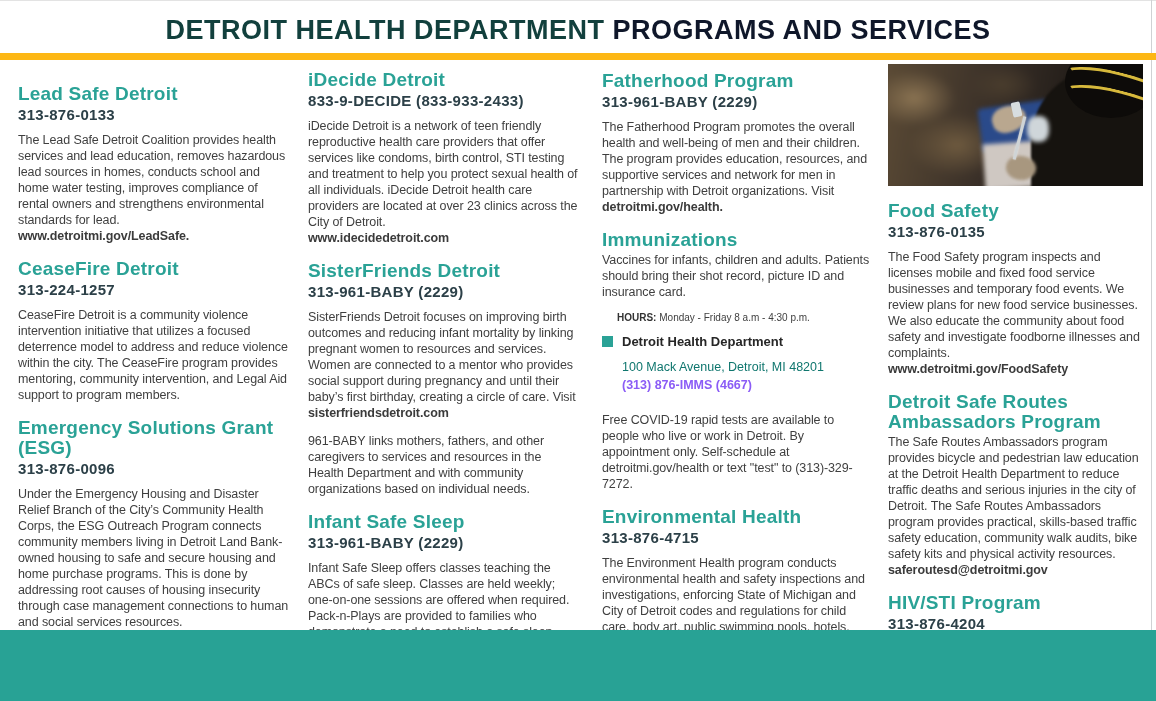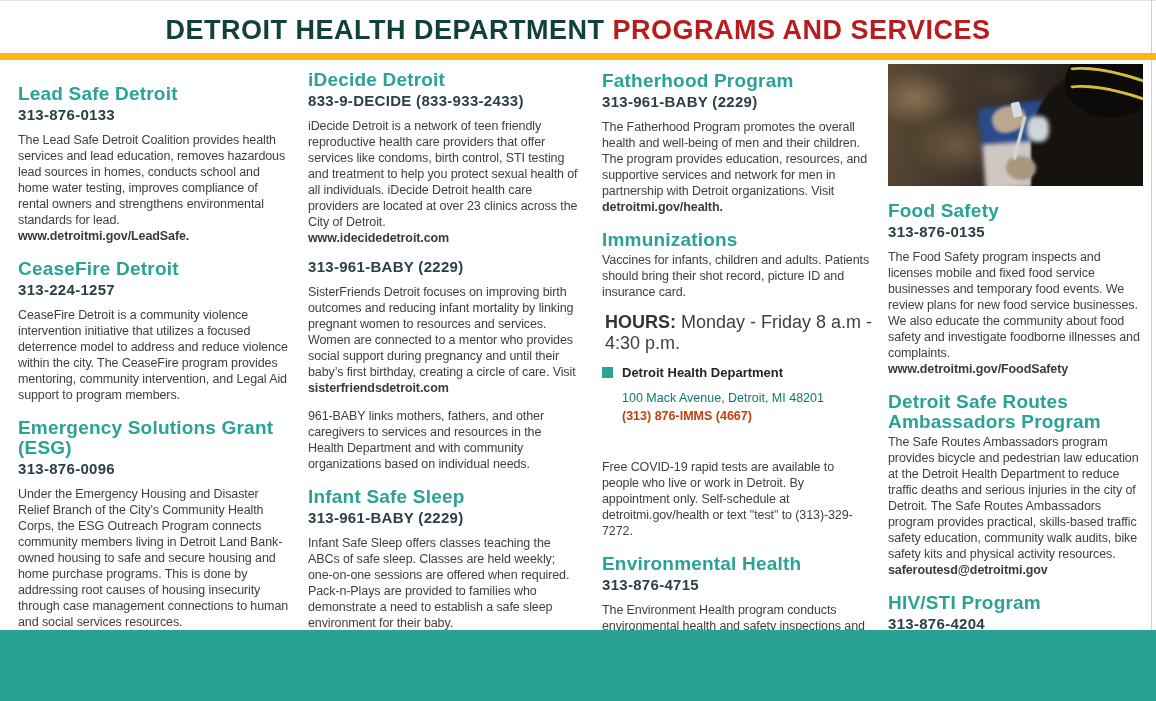--- a/index.html
+++ b/index.html
@@ -5,47 +5,47 @@
   html,body{margin:0;padding:0;background:#ffffff;}
   .page{position:relative;width:1156px;height:701px;background:#ffffff;overflow:hidden;
         font-family:"Liberation Sans", sans-serif;}
   .topline{position:absolute;top:0;left:0;width:1156px;height:1px;background:#e3e3e3;}
   .rightline{position:absolute;left:1151px;top:0;width:1px;height:630px;background:#cfd2d4;}
 
   
   header{position:absolute;top:0;left:0;width:1156px;height:53px;text-align:center;}
   h1{margin:0;padding-top:15px;font-size:27px;font-weight:bold;letter-spacing:.5px;line-height:30px;}
   .t-dark{color:#12403d;}
-  .t-accent{color:#b91c1c;}
+  .t-accent{color:#0f172a;}
   .goldbar{position:absolute;top:53px;left:0;width:1156px;height:7px;background:#fdb714;}
 
   
   .cols{position:absolute;top:60px;left:18px;width:1125px;display:flex;align-items:flex-start;}
   .col{box-sizing:border-box;}
   .col1{width:272px;margin-right:18px;padding-top:24px;}
   .col2{width:272px;margin-right:22px;padding-top:10px;}
   .col3{width:272px;margin-right:14px;padding-top:11px;}
   .col4{width:255px;padding-top:4px;}
 
   h3.ptitle{margin:15px 0 2px 0;font-size:19px;line-height:20px;font-weight:bold;
             color:#2aa296;letter-spacing:.2px;}
   .col .ptitle:first-child{margin-top:0;}
   .phone{font-size:15px;font-weight:bold;color:#2c4048;letter-spacing:.3px;margin:0 0 9px 0;}
   p.body{margin:0 0 12px 0;font-size:12.5px;line-height:16px;color:#3f3f3f;letter-spacing:-0.1px;}
   .lnk{font-weight:bold;color:#3b3b3b;}
   .linkline{font-weight:bold;color:#3b3b3b;font-size:12.5px;line-height:16px;}
 
   
-  .hours{margin:2px 0 11px 3px;font-size:18px;color:#3f3f3f;}
+  .hours{margin:2px 0 11px 15px;font-size:10px;color:#3f3f3f;}
   .hours b{color:#333;}
   .loc{display:flex;gap:9px;align-items:flex-start;margin:0 0 10px 0;}
   .sq{width:11px;height:11px;background:#2aa296;flex:0 0 auto;margin-top:2px;}
   .locname{font-size:13px;font-weight:bold;color:#262626;}
   .addr{margin:0 0 2px 20px;font-size:12.5px;line-height:17px;color:#0f766e;}
-  .immsphone{margin:0 0 36px 20px;font-size:12.5px;font-weight:bold;color:#c2410c;}
+  .immsphone{margin:0 0 20px 20px;font-size:12.5px;font-weight:bold;color:#8b5cf6;}
 
   
   .photo{position:relative;width:255px;height:122px;overflow:hidden;background:#2b241e;margin-bottom:10px;}
   .photo .bg{position:absolute;inset:-6px;filter:blur(3px);
     background:
       radial-gradient(60px 40px at 12% 30%, #8a7352 0%, rgba(138,115,82,0) 70%),
       radial-gradient(70px 45px at 28% 65%, #6e5a3f 0%, rgba(110,90,63,0) 70%),
       radial-gradient(50px 30px at 45% 20%, #4a3d2d 0%, rgba(74,61,45,0) 70%),
       linear-gradient(100deg, #5d4c36 0%, #3a3028 40%, #211c18 70%, #14110e 100%);}
   .photo .folder{position:absolute;left:92px;top:40px;width:72px;height:44px;background:#2a4a8a;
@@ -111,20 +111,21 @@
     </section>
 
     <section class="col col2">
       <h3 class="ptitle">iDecide Detroit</h3>
       <div class="phone">833-9-DECIDE (833-933-2433)</div>
       <p class="body">
         <span>iDecide Detroit is a network of teen friendly reproductive health care providers that offer services like condoms, birth control, STI testing and treatment to help you protect sexual health of all individuals. iDecide Detroit health care providers are located at over 23 clinics across the City of Detroit.</span>
         <span class="linkline" style="display:block"><span class="lnk">www.idecidedetroit.com</span></span>
       </p>
 
+      <h3 class="ptitle">SisterFriends Detroit</h3>
       <div class="phone">313-961-BABY (2229)</div>
       <p class="body">
         <span>SisterFriends Detroit focuses on improving birth outcomes and reducing infant mortality by linking pregnant women to resources and services. Women are connected to a mentor who provides social support during pregnancy and until their baby’s first birthday, creating a circle of care. Visit</span>
         <span class="linkline" style="display:block"><span class="lnk">sisterfriendsdetroit.com</span></span>
       </p>
 
       <p class="body">961-BABY links mothers, fathers, and other caregivers to services and resources in the Health Department and with community organizations based on individual needs.</p>
 
       <h3 class="ptitle">Infant Safe Sleep</h3>
       <div class="phone">313-961-BABY (2229)</div>

